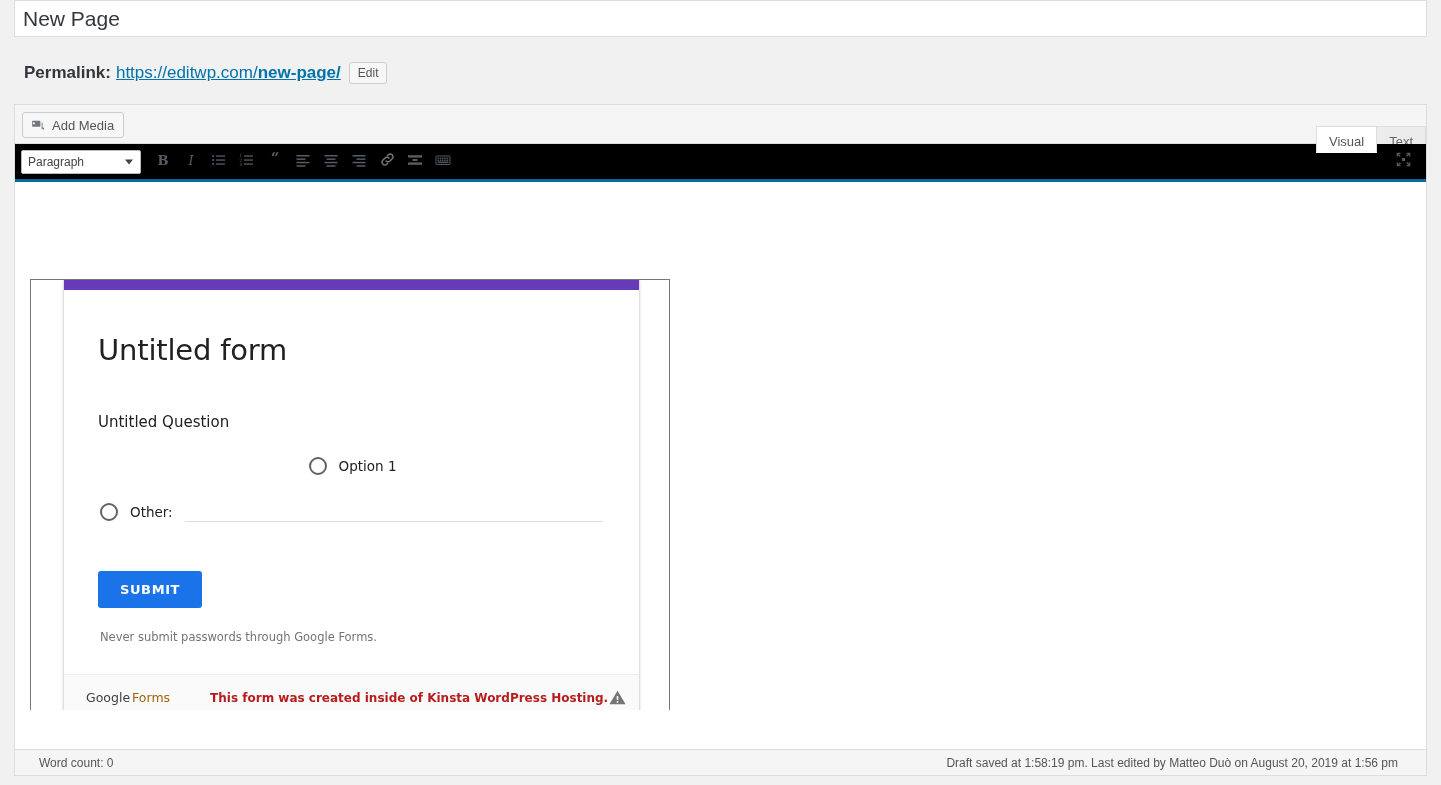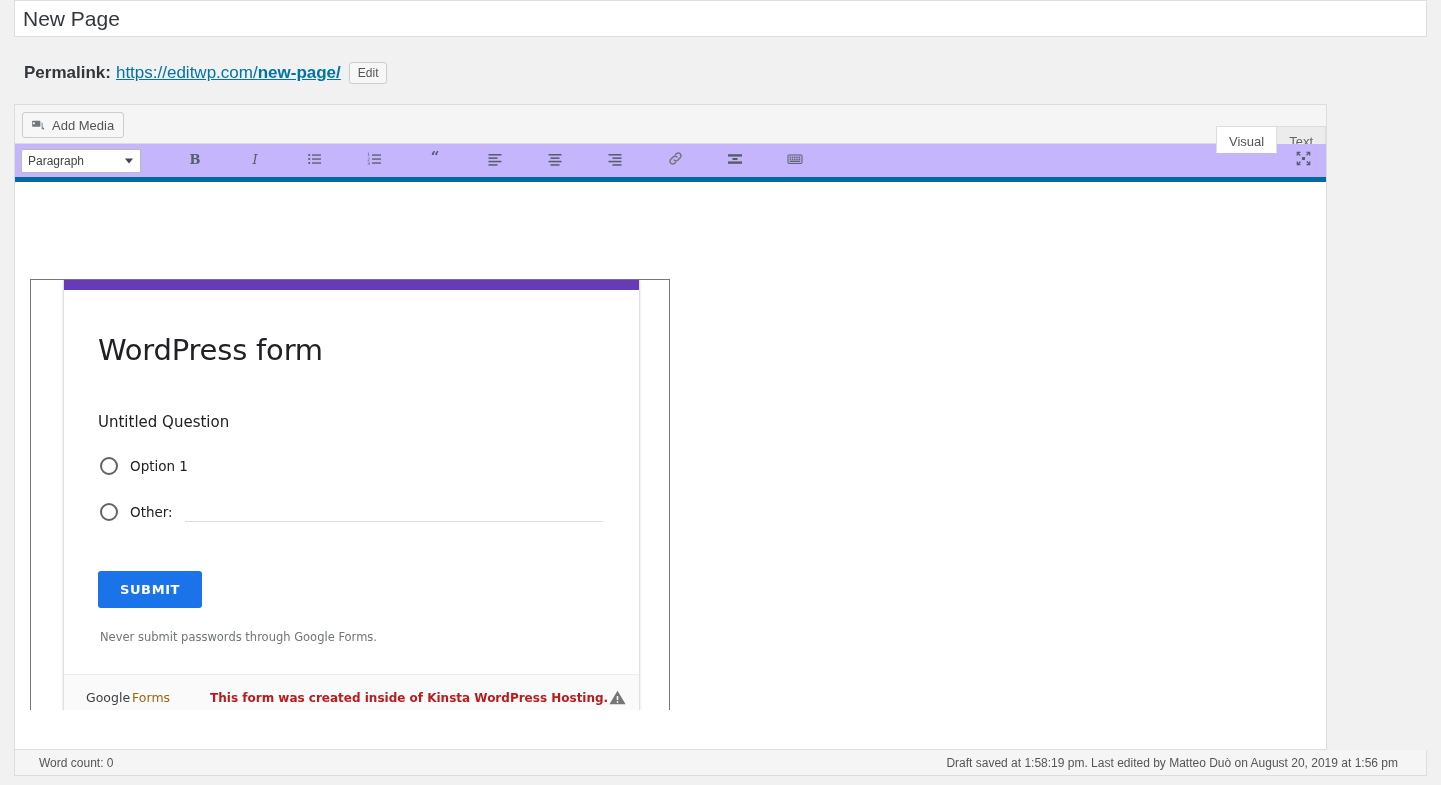--- a/index.html
+++ b/index.html
@@ -69,21 +69,21 @@
     border-radius: 3px;
     color: #555;
     cursor: pointer;
     font-family: "Liberation Sans", sans-serif;
   }
 
   
   .editor-shell {
     position: absolute;
     left: 14px; top: 104px;
-    width: 1313px;
+    width: 1413px;
     height: 646px;
     background: #fff;
     border: 1px solid #ddd;
   }
 
   
   .media-bar {
     position: relative;
     height: 39px;
     background: #f5f5f5;
@@ -133,27 +133,26 @@
     background: #fff;
     color: #555;
     border-bottom-color: #fff;
     z-index: 2;
   }
   .editor-tab + .editor-tab { margin-left: -1px; }
 
   
   .mce-toolbar {
     height: 38px;
-    background: #c4b5fd;
-    border-bottom: 5px solid #0369a1;
+    background: #000000;
+    border-bottom: 3px solid #0369a1;
     display: flex;
     align-items: center;
     padding: 0 6px;
     position: relative;
-    gap: 32px;
   }
   .fmt-select {
     height: 24px;
     min-width: 120px;
     font-size: 12px;
     color: #444;
     background: #fff;
     border: 1px solid #bbb;
     border-radius: 2px;
     padding: 0 18px 0 6px;
@@ -232,20 +231,21 @@
     font-size: 15px;
     font-weight: 400;
     color: #202124;
     margin: 45px 0 0 0;
   }
   .gform-opt {
     display: flex;
     align-items: center;
     margin-top: 24px;
     height: 22px;
+    justify-content: center;
   }
   .gform-radio {
     width: 18px; height: 18px;
     border: 2px solid #5f6368;
     border-radius: 50%;
     flex: 0 0 18px;
     margin-left: 2px;
   }
   .gform-opt-label {
     font-family: "DejaVu Sans", sans-serif;
@@ -502,21 +502,21 @@
   </div>
 
   <div class="mce-content">
 
     <div class="embed-box">
 
       <div class="gform-card">
         <div class="gform-accent" style="background: rgb(103, 58, 183);"></div>
 
         <div class="gform-body">
-          <div class="gform-title">WordPress form</div>
+          <div class="gform-title">Untitled form</div>
 
           <div class="gform-question">Untitled Question</div>
 
           <div class="gform-opt">
             <span class="gform-radio"></span>
             <span class="gform-opt-label">Option 1</span>
           </div>
 
           <div class="gform-opt">
             <span class="gform-radio"></span>

